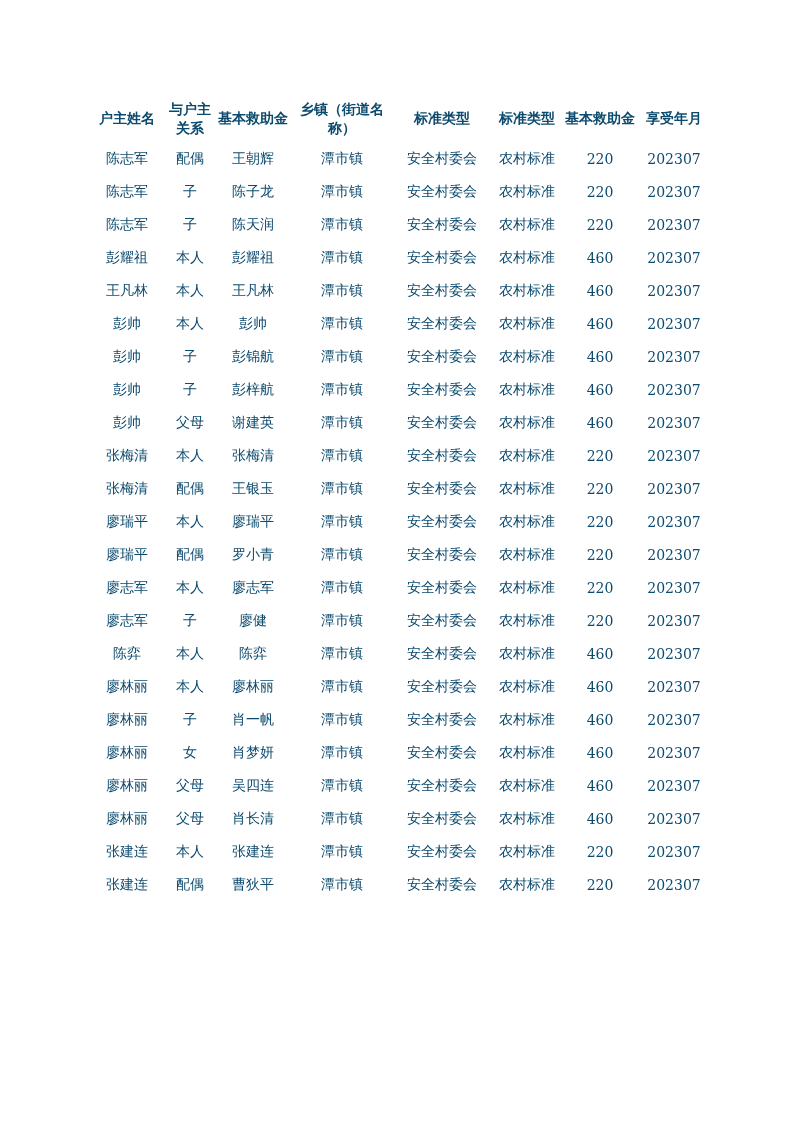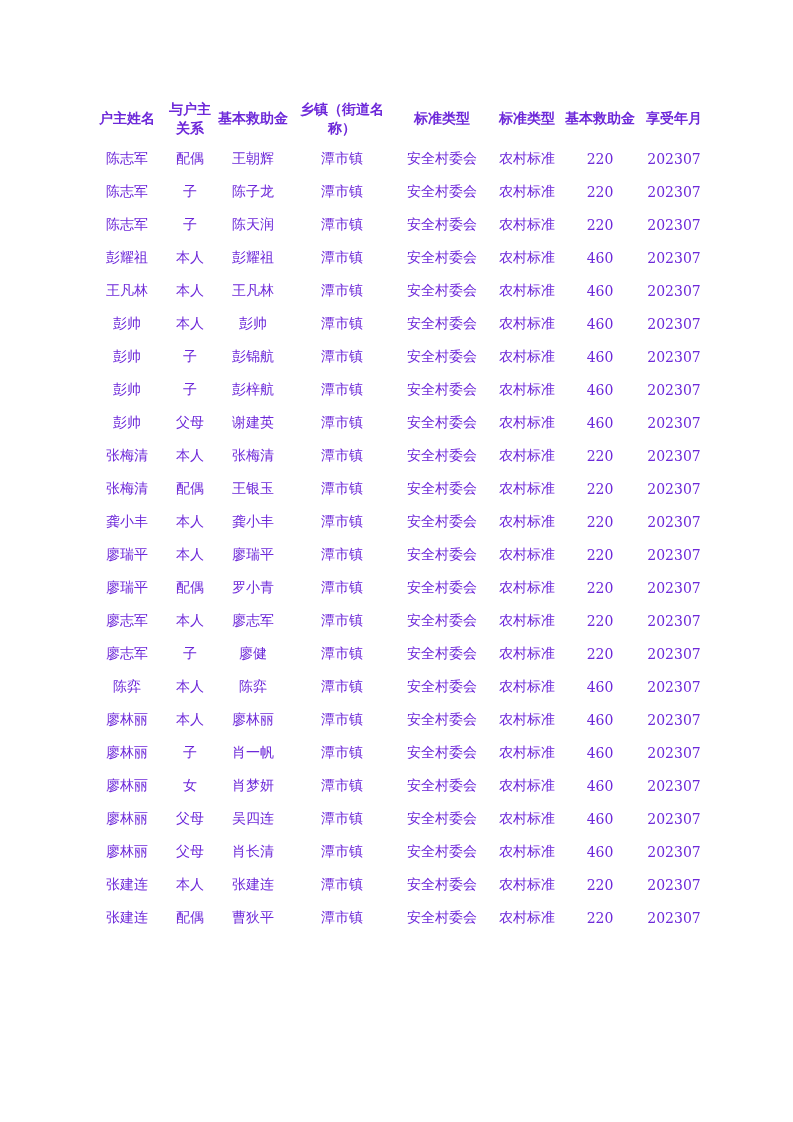--- a/index.html
+++ b/index.html
@@ -5,21 +5,21 @@
   html, body {
     margin: 0;
     padding: 0;
     background: #ffffff;
   }
   .page {
     position: relative;
     width: 793px;
     height: 1122px;
     background: #ffffff;
-    color: #6d28d9;
+    color: #0c4a6e;
     font-family: "DejaVu Serif", "Liberation Serif", serif;
     overflow: hidden;
   }
   table.roster {
     position: absolute;
     left: 90px;
     top: 100px;
     width: 622px;
     border-collapse: collapse;
     table-layout: fixed;
@@ -177,30 +177,20 @@
           <td>张梅清</td>
           <td>配偶</td>
           <td>王银玉</td>
           <td>潭市镇</td>
           <td>安全村委会</td>
           <td>农村标准</td>
           <td>220</td>
           <td>202307</td>
         </tr>
         <tr>
-          <td>龚小丰</td>
-          <td>本人</td>
-          <td>龚小丰</td>
-          <td>潭市镇</td>
-          <td>安全村委会</td>
-          <td>农村标准</td>
-          <td>220</td>
-          <td>202307</td>
-        </tr>
-        <tr>
           <td>廖瑞平</td>
           <td>本人</td>
           <td>廖瑞平</td>
           <td>潭市镇</td>
           <td>安全村委会</td>
           <td>农村标准</td>
           <td>220</td>
           <td>202307</td>
         </tr>
         <tr>

